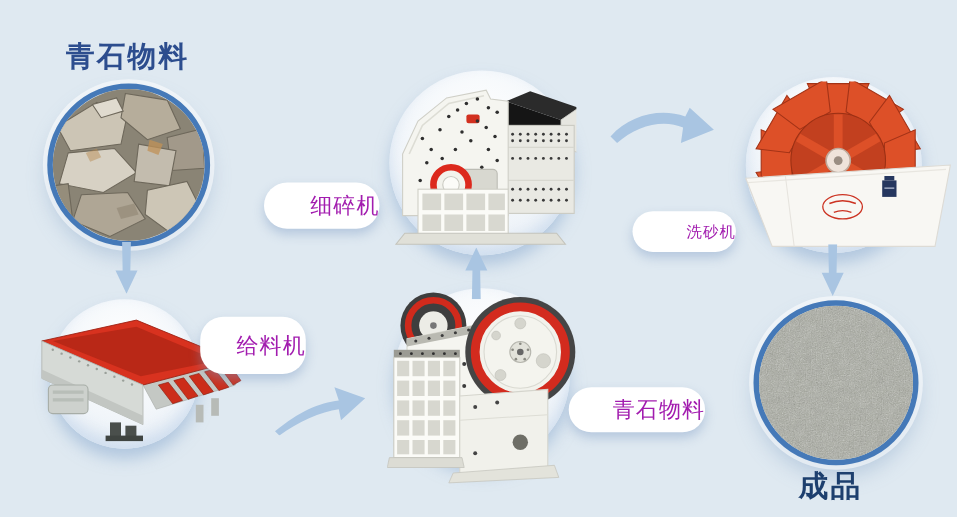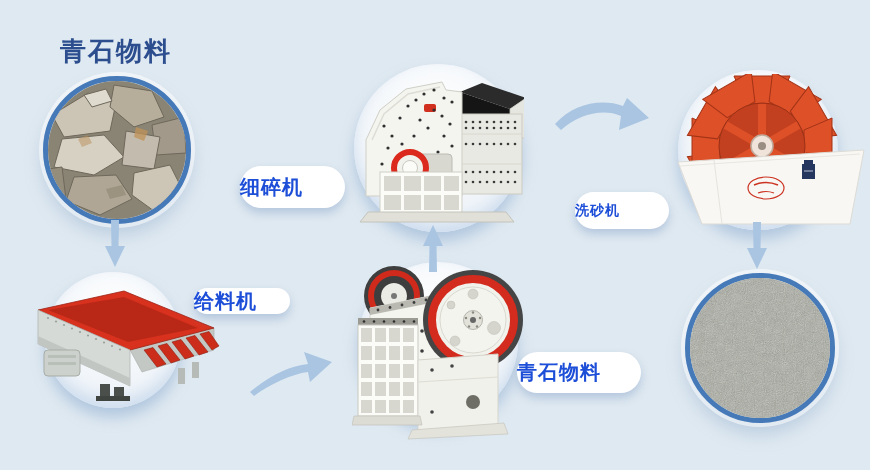--- a/index.html
+++ b/index.html
@@ -18,23 +18,23 @@
   .photo-circle svg{display:block;}
   .machine-circle{
     border-radius:50%;z-index:1;
     background:radial-gradient(circle at 50% 32%, #ffffff 0%, #f2f6fa 55%, #e3ebf4 100%);
     box-shadow:0 9px 14px rgba(140,172,208,.55), inset 0 -8px 14px rgba(175,200,228,.45);
   }
   .machine-art{z-index:2;}
   .machine-art svg{display:block;}
   .arrow{z-index:3;}
   .pill{
-    z-index:5;background:#ffffff;border-radius:21px;display:flex;align-items:center;justify-content:flex-start;
+    z-index:5;background:#ffffff;border-radius:21px;display:flex;align-items:center;justify-content:flex-end;
     box-shadow:0 5px 10px rgba(128,158,198,.45);
-    color:#1d4ed8;font-weight:700;font-size:20px;letter-spacing:1px;
+    color:#a21caf;font-weight:400;font-size:20px;letter-spacing:1px;
   }
 </style>
 </head>
 <body>
 
 <div id="stage">
 
   <div class="abs title" style="left:60px;top:34px;">青石物料</div>
 
   <div class="abs photo-circle" style="left:43px;top:76px;width:138px;height:138px;">
@@ -95,21 +95,21 @@
       <rect x="22" y="69" width="28" height="3" fill="#b8beb8"></rect>
       <rect x="22" y="76" width="28" height="3" fill="#b8beb8"></rect>
       <rect x="74" y="98" width="10" height="14" fill="#4a4f4c"></rect>
       <rect x="88" y="101" width="10" height="13" fill="#4a4f4c"></rect>
       <rect x="70" y="110" width="34" height="5" fill="#3f4441"></rect>
       <rect x="152" y="82" width="7" height="16" fill="#b7bbb7"></rect>
       <rect x="166" y="76" width="7" height="16" fill="#b7bbb7"></rect>
     </svg>
   </div>
 
-  <div class="abs pill" style="left:194px;top:288px;width:96px;height:26px;">
+  <div class="abs pill" style="left:182px;top:288px;width:96px;height:52px;">
     <span>给料机</span>
   </div>
 
   <div class="abs arrow" style="left:248px;top:340px;">
     <svg width="88" height="56" viewBox="0 0 88 56">
       <path d="M2 52 C 24 34, 42 26, 60 24 L56 12 L84 22 L62 42 L60 32 C 44 34, 22 44, 6 56 Z" fill="#a9c5e2"></path>
     </svg>
   </div>
 
   <div class="abs machine-circle" style="left:358px;top:262px;width:160px;height:160px;"></div>
@@ -419,14 +419,15 @@
           <feTurbulence type="fractalNoise" baseFrequency="0.12" numOctaves="2" seed="9" stitchTiles="stitch"></feTurbulence>
           <feColorMatrix type="saturate" values="0"></feColorMatrix>
         </filter>
       </defs>
       <rect width="140" height="140" fill="#a8ab9f"></rect>
       <rect width="140" height="140" filter="url(#sandBlotch)" opacity="0.25"></rect>
       <rect width="140" height="140" filter="url(#sandNoise)" opacity="0.65"></rect>
     </svg>
   </div>
 
+  <div class="abs title" style="left:685px;top:424px;width:140px;text-align:center;color:#1d3f6e;font-size:27px;">成品</div>
 
 </div>
 
 </body></html>

